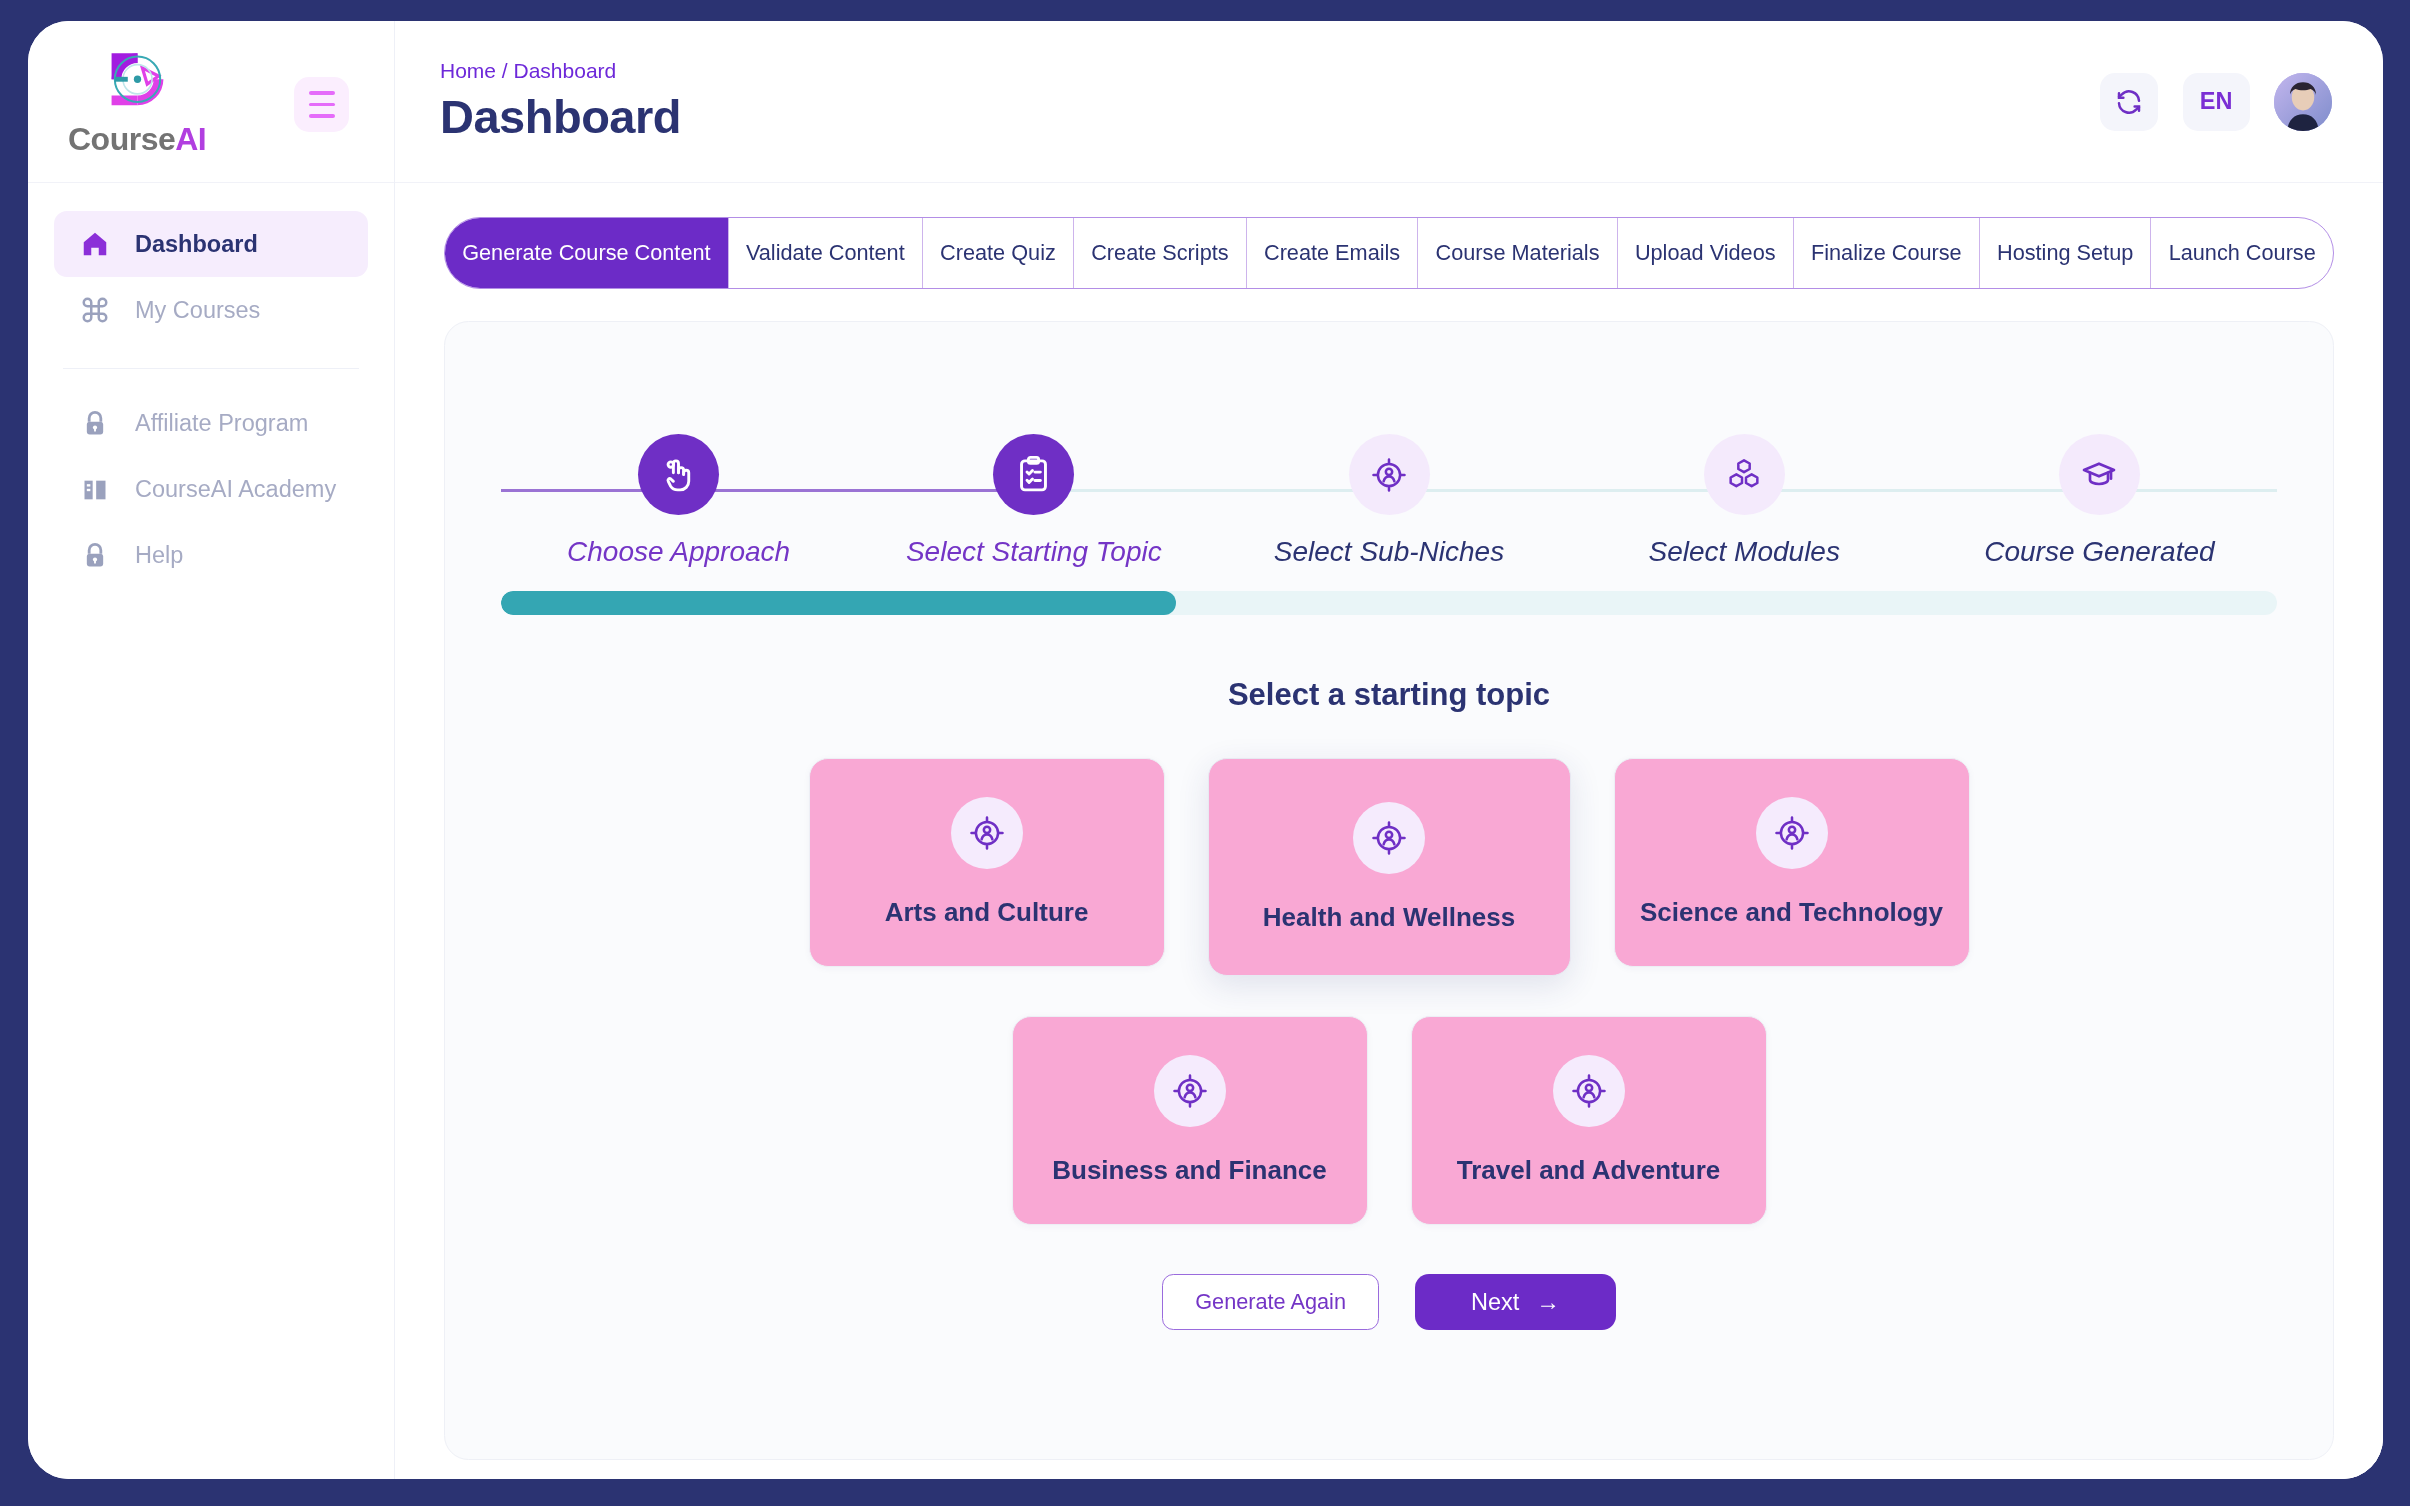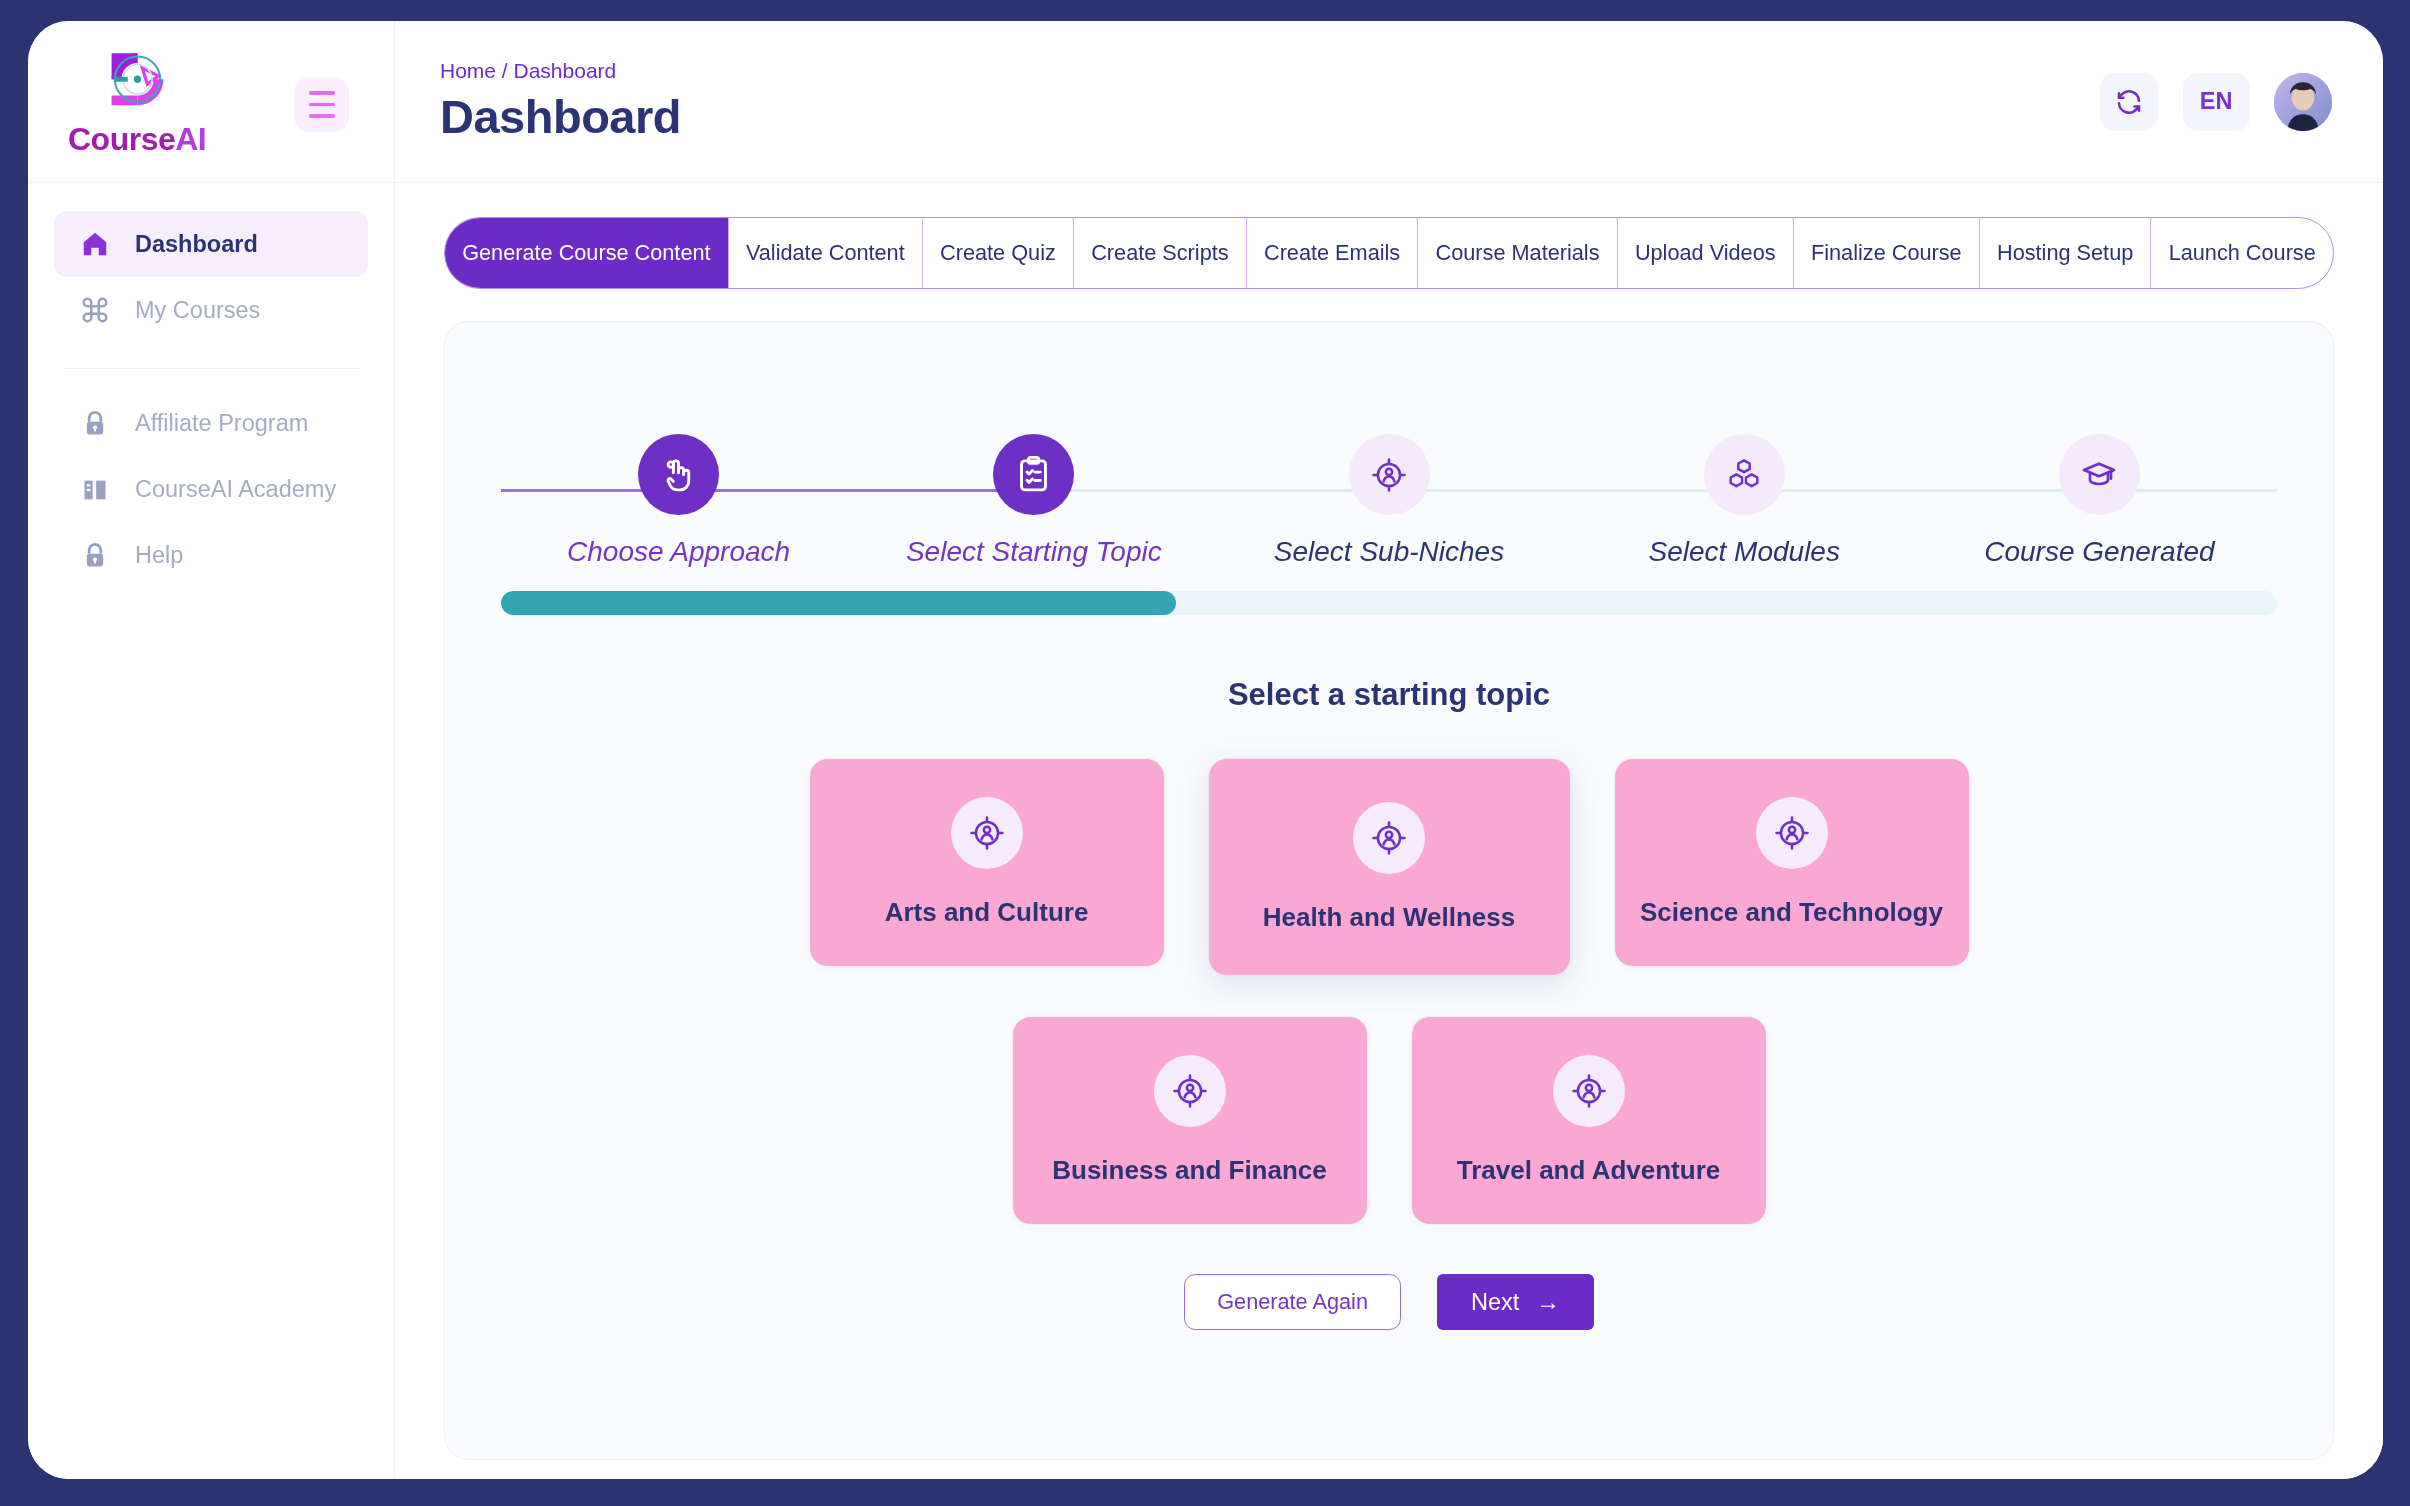--- a/index.html
+++ b/index.html
@@ -37,21 +37,21 @@
     padding-left:40px; gap:21px;
     border-bottom:0.9px solid #f1f2f8;
     position:relative;
   }
   .logo-wrap { display:flex; flex-direction:column; align-items:center; }
   .logo-mark { width:81px; height:75px; }
   .logo-text {
     font-size:32px; font-weight:bold; letter-spacing:-0.5px;
     margin-top:1.9px;
   }
-  .logo-text .c { color:#a21caf; }
+  .logo-text .c { color:#737373; }
   .logo-text .ai { color:#b13fe0; }
   .menu-toggle {
     width:55px; height:55px; border-radius:15px;
     background:#fbeefe; display:flex; flex-direction:column;
     align-items:center; justify-content:center; gap:7.5px;
     cursor:pointer; position:absolute; left:266px; top:56px;
   }
   .menu-toggle i { display:block; width:26px; height:3.8px; background:#e56bfa; border-radius:2.8px; }
 
   .nav { padding:28px 26px 0 26px; }
@@ -165,21 +165,21 @@
   
   .actions { margin-top:49px; display:flex; justify-content:center; gap:36px; }
   .btn-outline {
     height:56px; padding:0 32px; border-radius:11.3px; background:#fff;
     border:1.4px solid #9a6bdd; color:#7435c6; font-size:21.7px;
     display:flex; align-items:center; cursor:pointer;
     font-family:"Liberation Sans", sans-serif;
     text-align:right;
   }
   .btn-primary {
-    height:56px; padding:0 34px; border-radius:6px; background:#6c2bc7;
+    height:56px; padding:0 56px; border-radius:14px; background:#6c2bc7;
     border:none; color:#fff; font-size:23.5px; display:flex; align-items:center;
     gap:17px; cursor:pointer; font-family:"Liberation Sans", sans-serif;
   }
 </style>
 </head>
 <body>
 
 <div id="frame">
   <div id="app">
 

